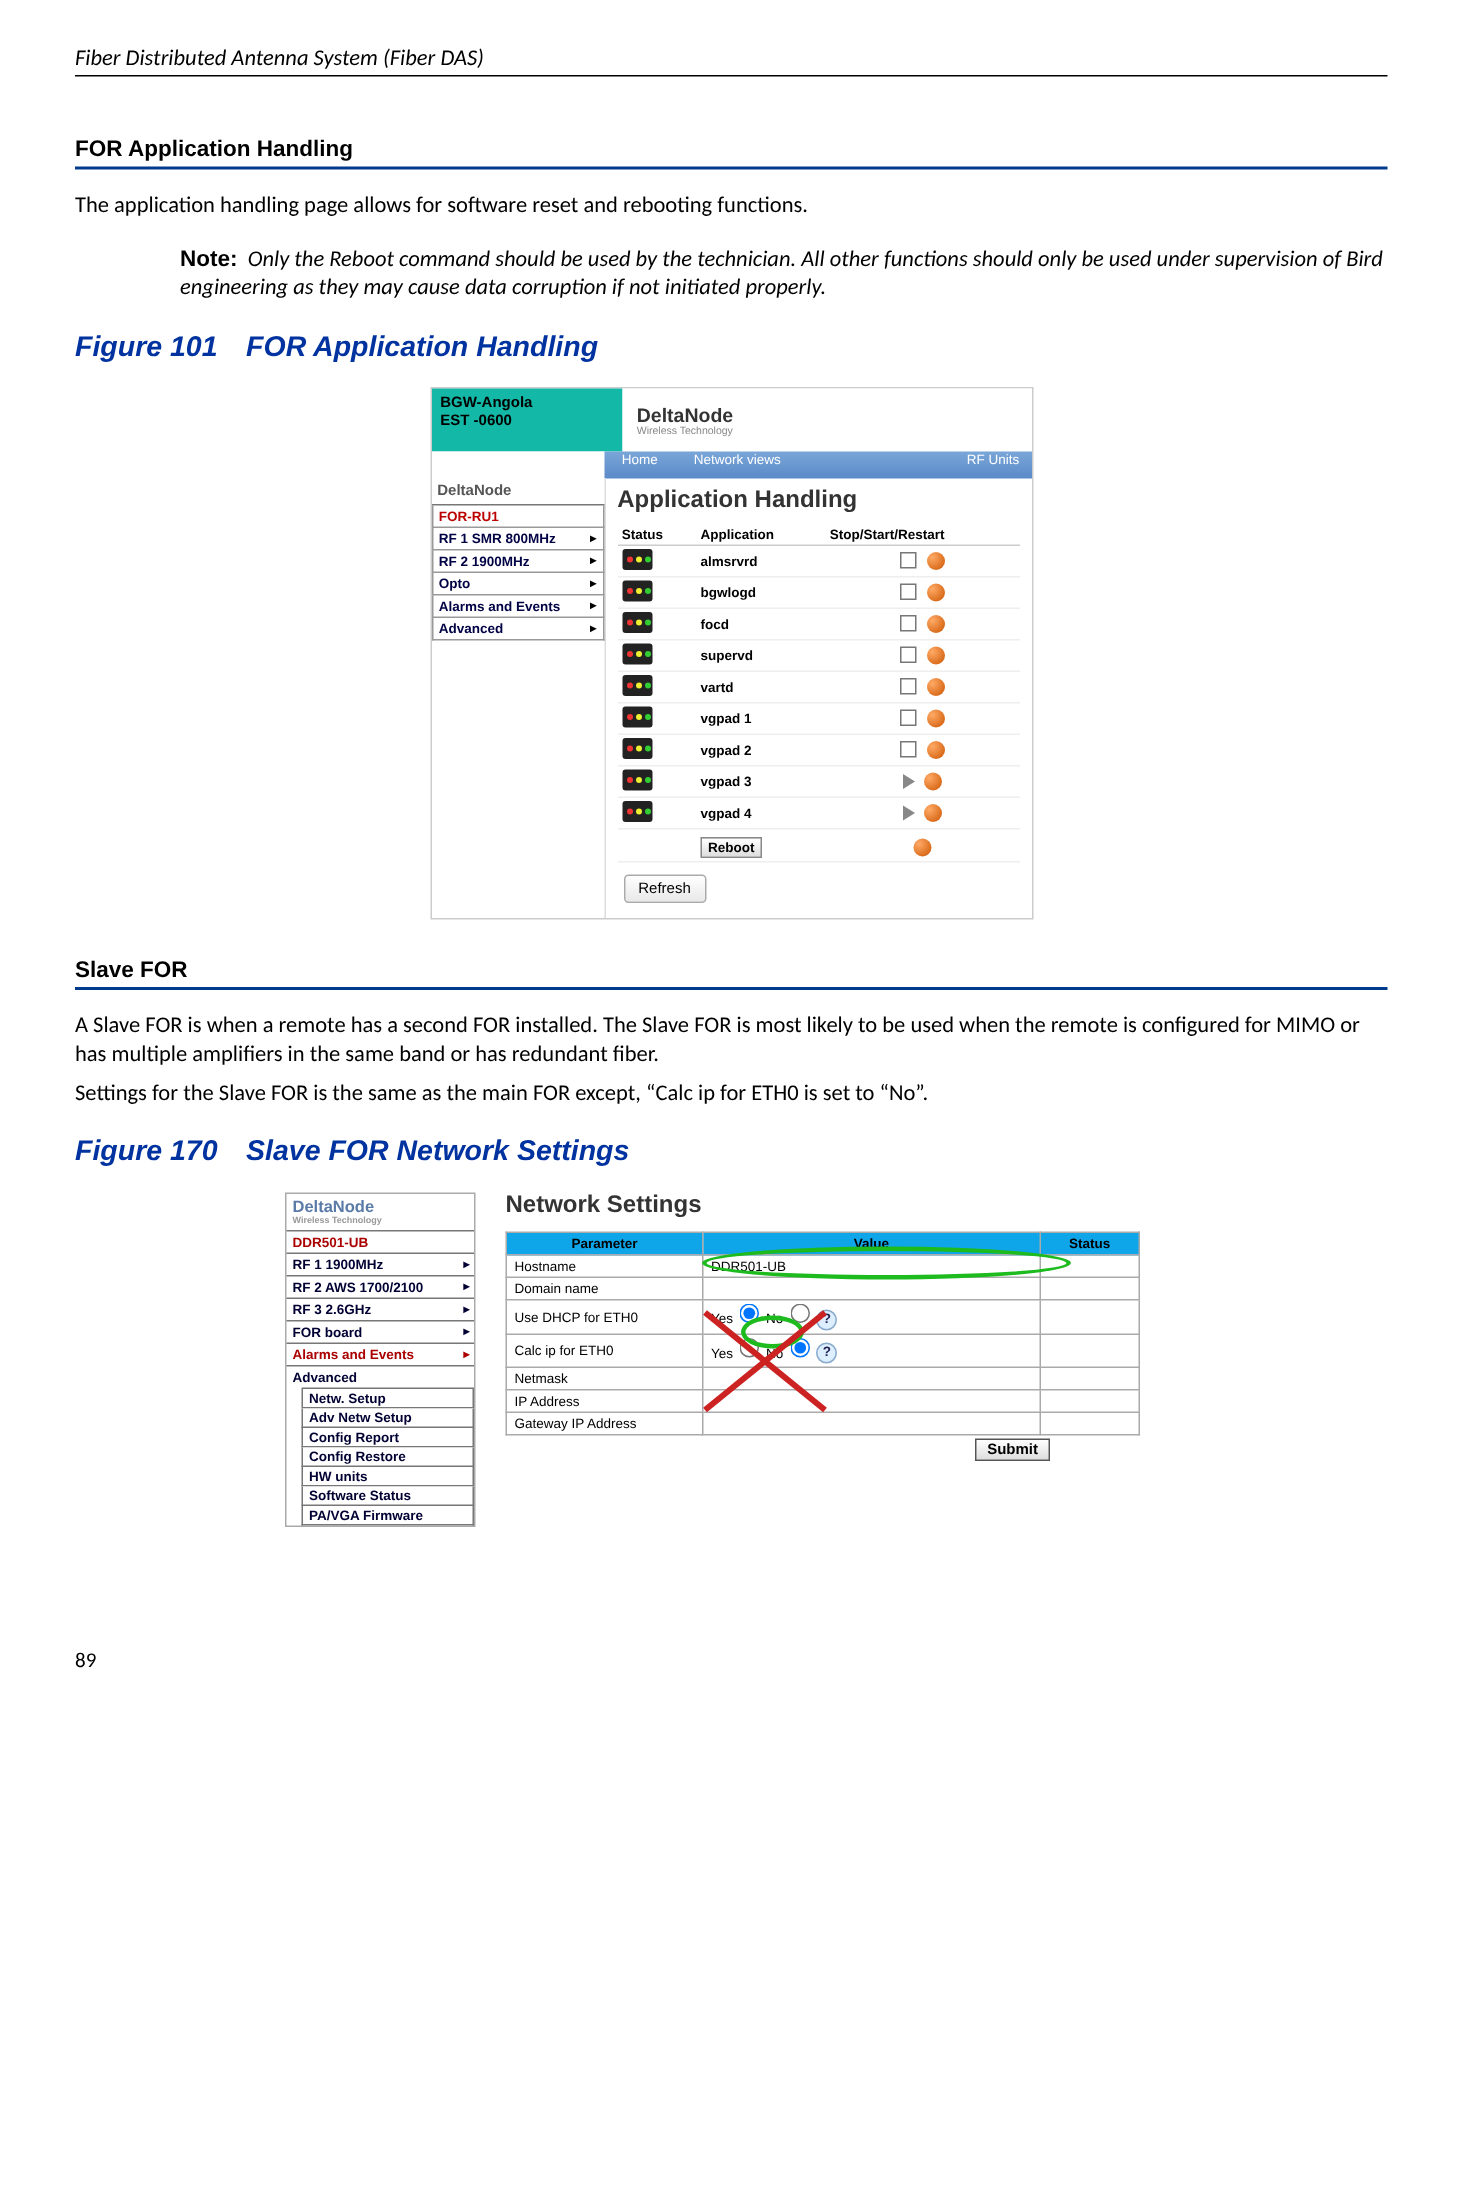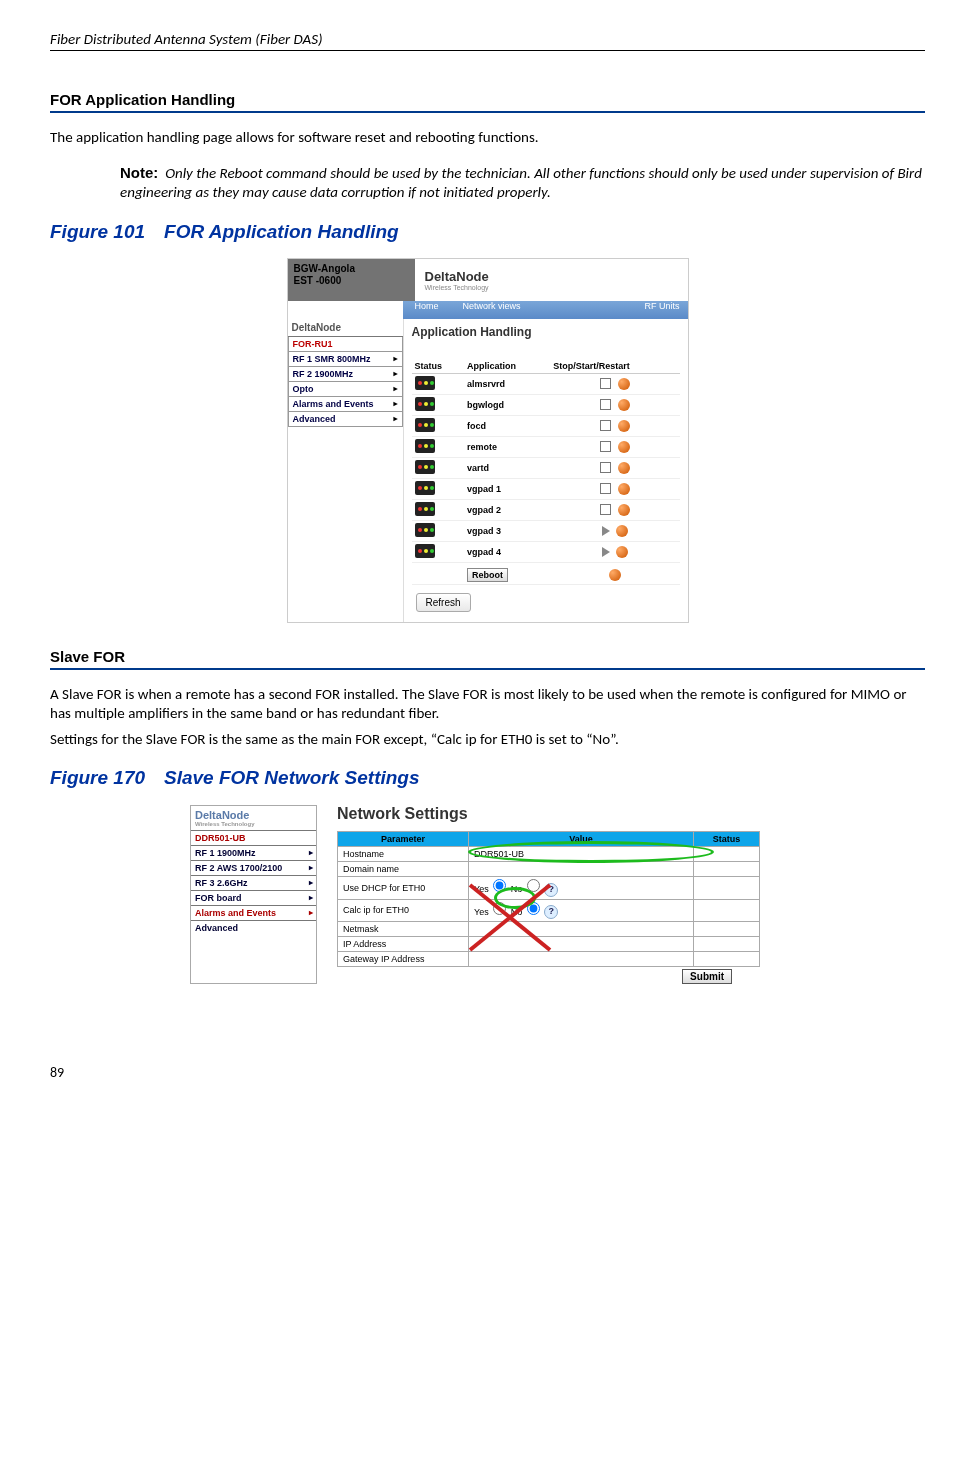--- a/index.html
+++ b/index.html
@@ -78,21 +78,21 @@
     display: flex;
     height: 42px;
   }
   .f101-topleft {
     width: 115px;
     padding: 4px 6px;
     font-family: Arial, sans-serif;
     font-weight: bold;
     font-size: 10px;
     line-height: 1.2;
-    background: #737373;
+    background: #14b8a6;
   }
   .f101-topright {
     flex: 1;
     background: #fff;
     display: flex;
     align-items: center;
     padding-left: 10px;
   }
   .f101-logo {
     font-family: Arial, sans-serif;
@@ -155,23 +155,23 @@
     color: #000;
     font-size: 8px;
   }
   .f101-main {
     flex: 1;
     padding: 6px 8px;
   }
   .f101-main-heading {
     font-family: Arial, sans-serif;
     font-weight: bold;
-    font-size: 12px;
+    font-size: 16px;
     color: #333;
-    margin-bottom: 20px;
+    margin-bottom: 6px;
   }
   .f101-table {
     border-collapse: collapse;
     width: 100%;
   }
   .f101-table th {
     font-size: 9px;
     font-weight: bold;
     text-align: left;
     padding: 2px 3px;
@@ -331,21 +331,21 @@
   }
   .f102-submit {
     display: inline-block;
     border: 1px solid #555;
     background: linear-gradient(#fff, #ddd);
     padding: 1px 7px;
     font-size: 10px;
     font-weight: bold;
     margin-top: 2px;
     float: right;
-    margin-right: 28px;
+    margin-right: 60px;
   }
   .green-oval {
     position: absolute;
     border: 3px solid #1dbb1d;
     border-radius: 50%;
     pointer-events: none;
   }
   .red-x {
     position: absolute;
     pointer-events: none;
@@ -435,21 +435,21 @@
                 <td>bgwlogd</td>
                 <td style="text-align: center;"><span class="stop-icon"></span> <span class="restart-icon"></span></td>
               </tr>
               <tr>
                 <td><span class="traffic-light"><span class="g"></span></span></td>
                 <td>focd</td>
                 <td style="text-align: center;"><span class="stop-icon"></span> <span class="restart-icon"></span></td>
               </tr>
               <tr>
                 <td><span class="traffic-light"><span class="g"></span></span></td>
-                <td>remote</td>
+                <td>supervd</td>
                 <td style="text-align: center;"><span class="stop-icon"></span> <span class="restart-icon"></span></td>
               </tr>
               <tr>
                 <td><span class="traffic-light"><span class="g"></span></span></td>
                 <td>vartd</td>
                 <td style="text-align: center;"><span class="stop-icon"></span> <span class="restart-icon"></span></td>
               </tr>
               <tr>
                 <td><span class="traffic-light"><span class="g"></span></span></td>
                 <td>vgpad 1</td>
@@ -499,20 +499,29 @@
         </div>
         <div id="f102-sb-list">
             <div class="f102-sb-item red first">DDR501-UB</div>
             <div class="f102-sb-item blue">RF 1 1900MHz<span class="f102-sb-arrow">▸</span></div>
             <div class="f102-sb-item blue">RF 2 AWS 1700/2100<span class="f102-sb-arrow">▸</span></div>
             <div class="f102-sb-item blue">RF 3 2.6GHz<span class="f102-sb-arrow">▸</span></div>
             <div class="f102-sb-item blue">FOR board<span class="f102-sb-arrow">▸</span></div>
             <div class="f102-sb-item red">Alarms and Events<span class="f102-sb-arrow">▸</span></div>
             <div class="f102-sb-item blue">Advanced</div>
           </div>
+        <div class="f102-submenu" id="f102-submenu">
+            <div class="f102-sub-item first">Netw. Setup</div>
+            <div class="f102-sub-item">Adv Netw Setup</div>
+            <div class="f102-sub-item">Config Report</div>
+            <div class="f102-sub-item">Config Restore</div>
+            <div class="f102-sub-item">HW units</div>
+            <div class="f102-sub-item">Software Status</div>
+            <div class="f102-sub-item">PA/VGA Firmware</div>
+          </div>
       </div>
       <div class="f102-main">
         <div class="f102-heading">Network Settings</div>
         <table class="f102-table">
           <thead>
               <tr>
             <th style="width:120px">Parameter</th>
             <th>Value</th>
             <th style="width:55px">Status</th>
           </tr>

